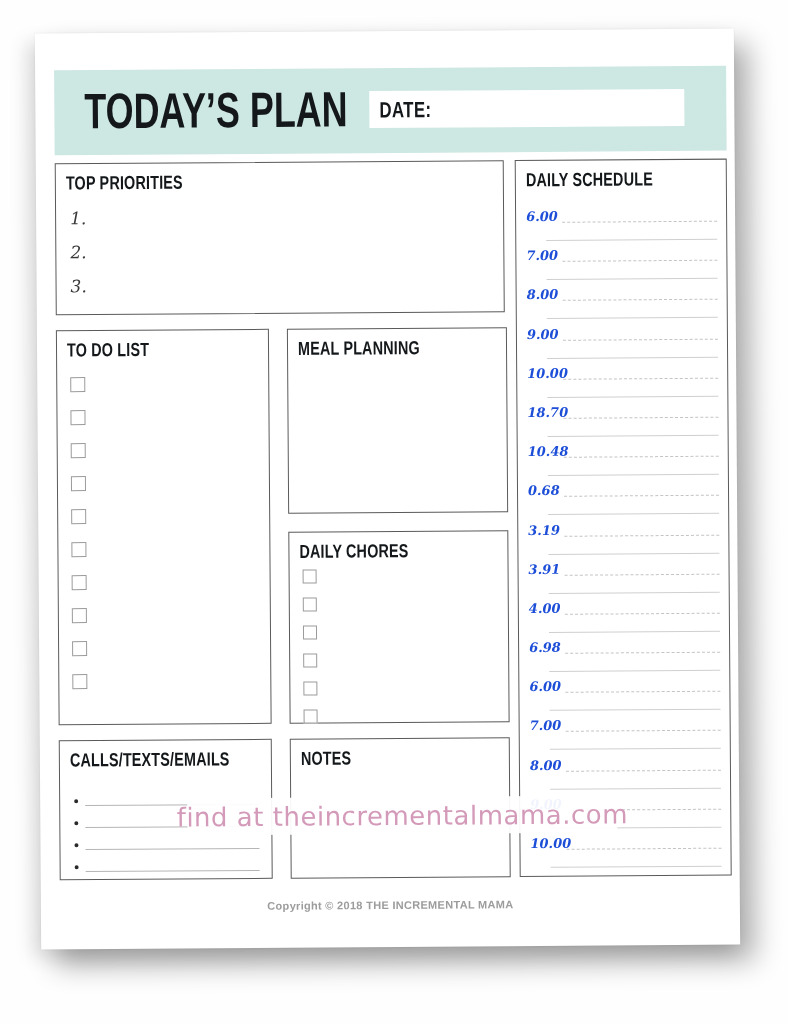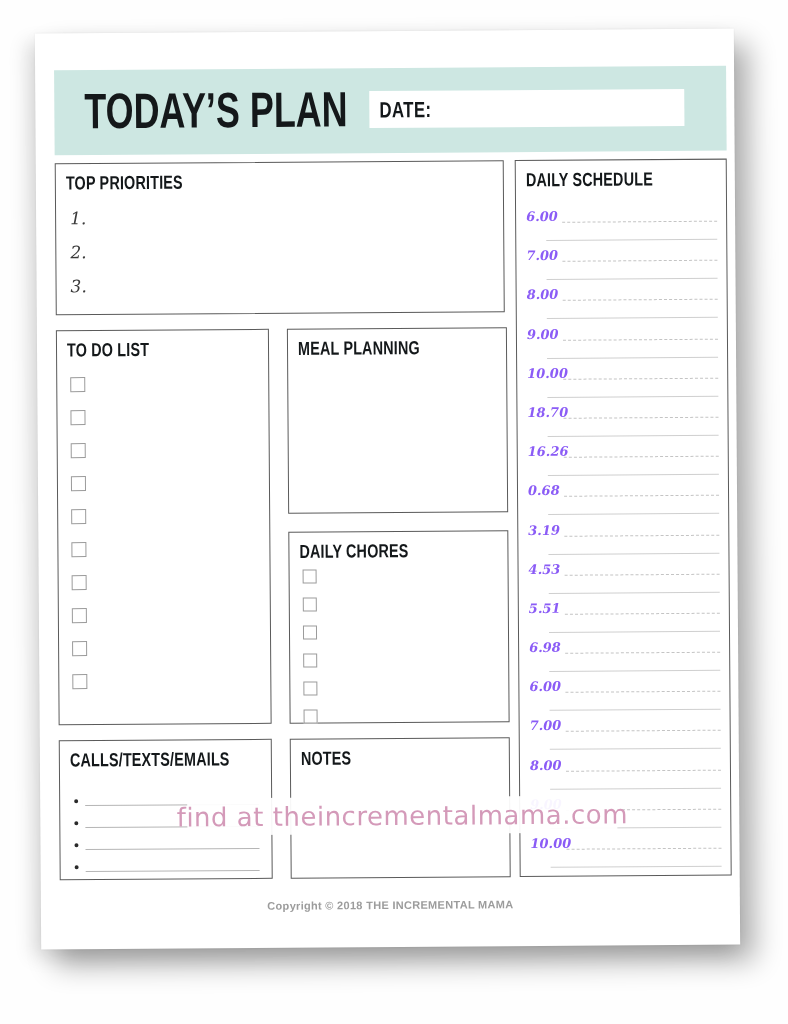--- a/index.html
+++ b/index.html
@@ -54,21 +54,21 @@
   .dot { width:4px; height:4px; background:#2a2a2a; border-radius:50%; margin:0 7px 3px 0; }
   .bline { flex:1; border-bottom:1px solid #b5b5b5; height:1px; }
 
   
   .schedule { left:479px; top:130px; width:212px; height:717px; }
   .sched-rows { position:absolute; left:0; top:42px; right:0; }
   .sched-row { position:relative; height:39.2px; }
   .hour-line { position:absolute; left:10px; right:9px; top:0; height:20px;
                display:flex; align-items:flex-end; }
   .time-label { font-family:"DejaVu Serif", serif; font-style:italic; font-weight:bold;
-                font-size:13px; color:#8b5cf6; width:36px; line-height:13px; }
+                font-size:13px; color:#1d4ed8; width:36px; line-height:13px; }
   .dash { flex:1; border-bottom:1px dashed #c4c4c4; height:1px; }
   .half-line { position:absolute; left:30px; right:9px; top:37px;
                border-bottom:1px solid #cfcfcf; height:1px; }
 
   
   .watermark { position:absolute; left:147px; top:766px; width:430px; height:37px;
                background:rgba(255,255,255,0.94); display:flex; align-items:center;
                justify-content:center; z-index:5; }
   .watermark span { font-family:"DejaVu Sans", sans-serif; font-size:26px;
                     color:#d49ab9; letter-spacing:0.5px; white-space:nowrap; }
@@ -193,49 +193,49 @@
         </div>
         <div class="sched-row">
           <div class="hour-line">
             <span class="time-label">18.70</span>
             <div class="dash"></div>
           </div>
           <div class="half-line"></div>
         </div>
         <div class="sched-row">
           <div class="hour-line">
-            <span class="time-label">16.26</span>
+            <span class="time-label">10.48</span>
             <div class="dash"></div>
           </div>
           <div class="half-line"></div>
         </div>
         <div class="sched-row">
           <div class="hour-line">
             <span class="time-label">0.68</span>
             <div class="dash"></div>
           </div>
           <div class="half-line"></div>
         </div>
         <div class="sched-row">
           <div class="hour-line">
             <span class="time-label">3.19</span>
             <div class="dash"></div>
           </div>
           <div class="half-line"></div>
         </div>
         <div class="sched-row">
           <div class="hour-line">
-            <span class="time-label">4.53</span>
-            <div class="dash"></div>
-          </div>
-          <div class="half-line"></div>
-        </div>
-        <div class="sched-row">
-          <div class="hour-line">
-            <span class="time-label">5.51</span>
+            <span class="time-label">3.91</span>
+            <div class="dash"></div>
+          </div>
+          <div class="half-line"></div>
+        </div>
+        <div class="sched-row">
+          <div class="hour-line">
+            <span class="time-label">4.00</span>
             <div class="dash"></div>
           </div>
           <div class="half-line"></div>
         </div>
         <div class="sched-row">
           <div class="hour-line">
             <span class="time-label">6.98</span>
             <div class="dash"></div>
           </div>
           <div class="half-line"></div>

